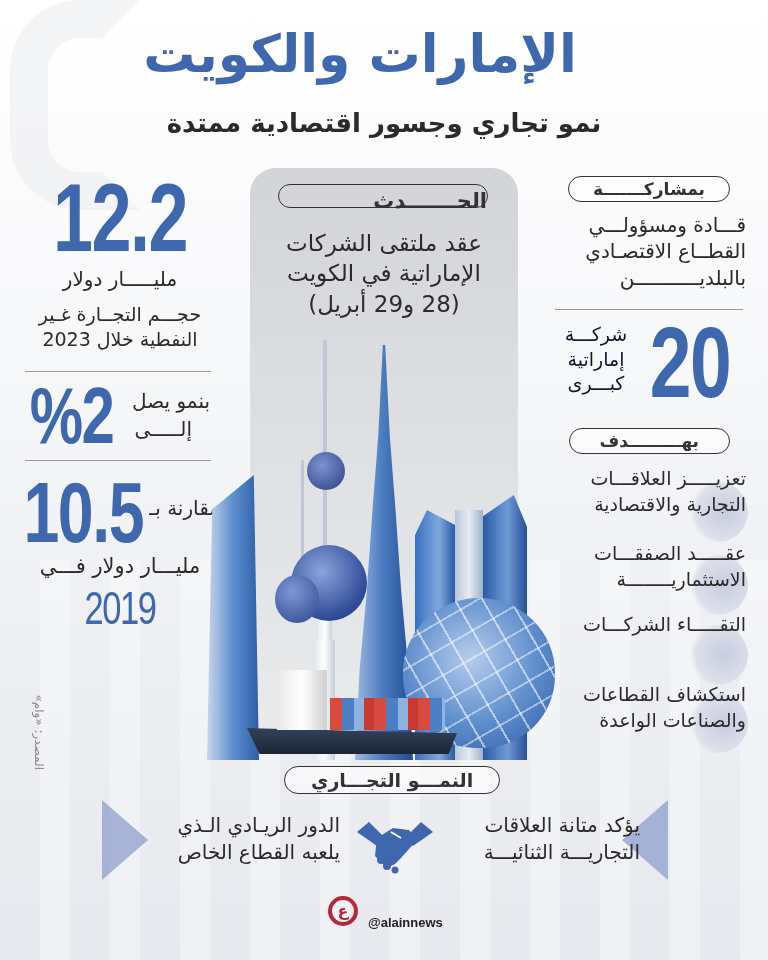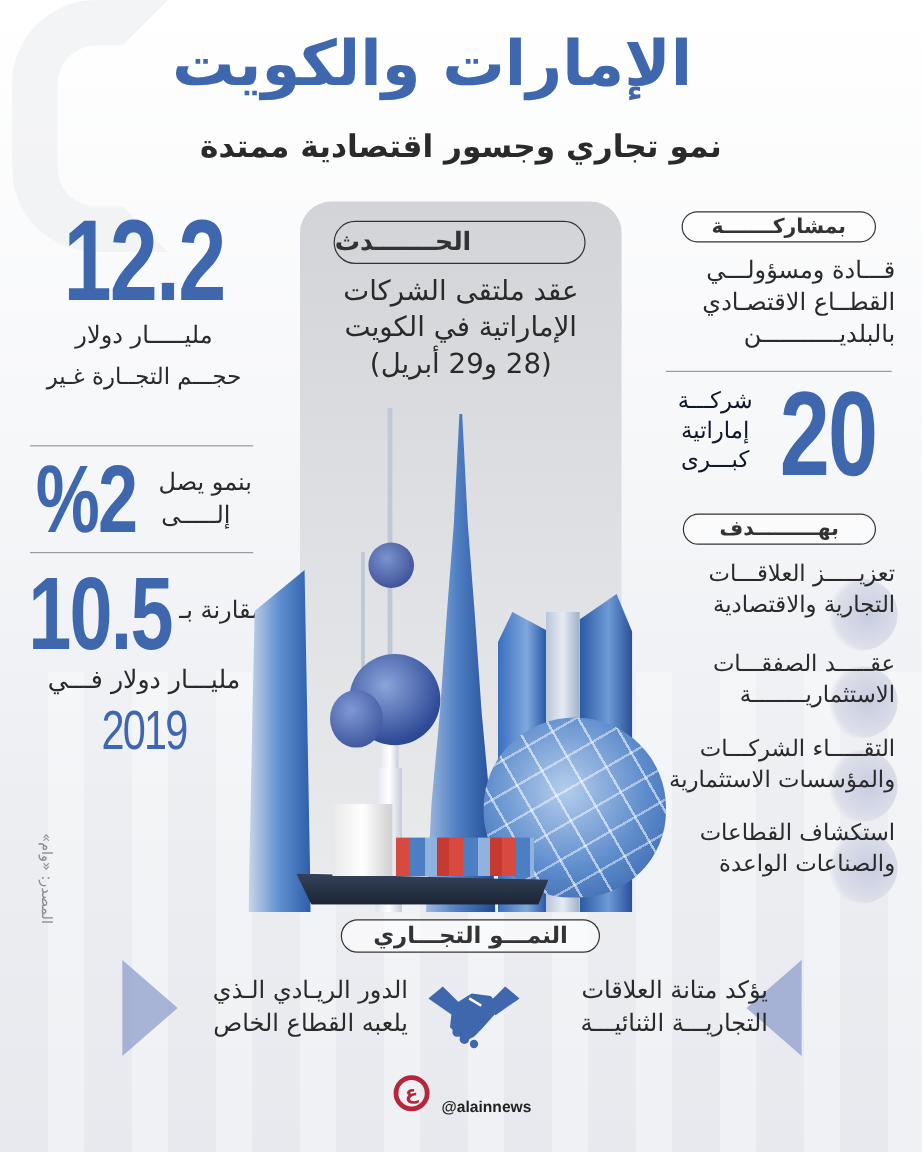--- a/index.html
+++ b/index.html
@@ -39,22 +39,22 @@
   .divider { position: absolute; height: 1px; background: #9a9a9a; }
   .txt { font-size: 19px; color: #2a2a2a; line-height: 1.3; text-align: center; }
 
   
   .center-panel {
     position: absolute; left: 250px; top: 168px; width: 268px; height: 560px;
     background: linear-gradient(180deg, #d2d4d8 0%, #dfe1e4 55%, #e9eaec 100%);
     border-radius: 26px 26px 0 0;
   }
   .event-pill {
-    position: absolute; left: 278px; top: 184px; width: 210px; height: 36px;
-    border: 1.5px solid #333; border-radius: 20px; text-align: left;
+    position: absolute; left: 278px; top: 184px; width: 210px; height: 24px;
+    border: 1.5px solid #333; border-radius: 20px; text-align: right;
     font-size: 21px; font-weight: bold; line-height: 32px; color: #333;
   }
   .event-text {
     position: absolute; left: 252px; top: 228px; width: 264px; text-align: center;
     font-size: 23px; line-height: 1.32; color: #2a2a2a;
   }
 
   
   .skyline { position: absolute; left: 205px; top: 340px; width: 355px; height: 420px; }
   .bldg { position: absolute; bottom: 0; }
@@ -77,20 +77,21 @@
 
 <div class="abs" style="left:0;top:560px;width:768px;height:400px;background:repeating-linear-gradient(90deg, rgba(255,255,255,0) 0 40px, rgba(255,255,255,0.35) 40px 70px);"></div>
 
 <div class="title">الإمارات والكويت</div>
 <div class="subtitle">نمو تجاري وجسور اقتصادية ممتدة</div>
 
 <div class="abs" style="left:20px;top:170px;width:200px;text-align:center;">
   <div class="big-num" style="font-size:96px;direction:ltr;">12.2</div>
   <div class="txt" style="margin-top:0px;font-size:20px;">مليـــــار دولار</div>
   <div class="txt" style="margin-top:10px;font-size:19px;">حجـــم التجــارة غـير</div>
+  <div class="txt" style="font-size:19px;">النفطية خلال 2023</div>
 </div>
 
 <div class="divider" style="left:25px;top:371px;width:186px;"></div>
 
 <div class="abs" style="left:20px;top:378px;width:200px;height:80px;">
   <div class="abs big-num" style="left:-4px;top:-2px;width:110px;font-size:80px;text-align:center;direction:ltr;">%2</div>
   <div class="abs txt" style="right:10px;top:10px;font-size:20px;">بنمو يصل</div>
   <div class="abs txt" style="right:28px;top:38px;font-size:20px;">إلـــــى</div>
 </div>
 
@@ -168,21 +169,20 @@
 
 <div class="bullet-circle" style="right:20px;top:555px;"></div>
 <div class="goal" style="top:541px;">
   <div>عقـــــد الصفقـــات</div>
   <div>الاستثماريــــــــة</div>
 </div>
 
 <div class="bullet-circle" style="right:20px;top:625px;"></div>
 <div class="goal" style="top:612px;">
   <div>التقـــــاء الشركـــات</div>
-  <div>والمؤسسات الاستثمارية</div>
 </div>
 
 <div class="bullet-circle" style="right:20px;top:693px;"></div>
 <div class="goal" style="top:682px;">
   <div>استكشاف القطاعات</div>
   <div>والصناعات الواعدة</div>
 </div>
 
 <div class="abs pill" style="left:284px;top:766px;font-size:19px;padding:2px 26px;">النمـــو التجـــاري</div>
 

